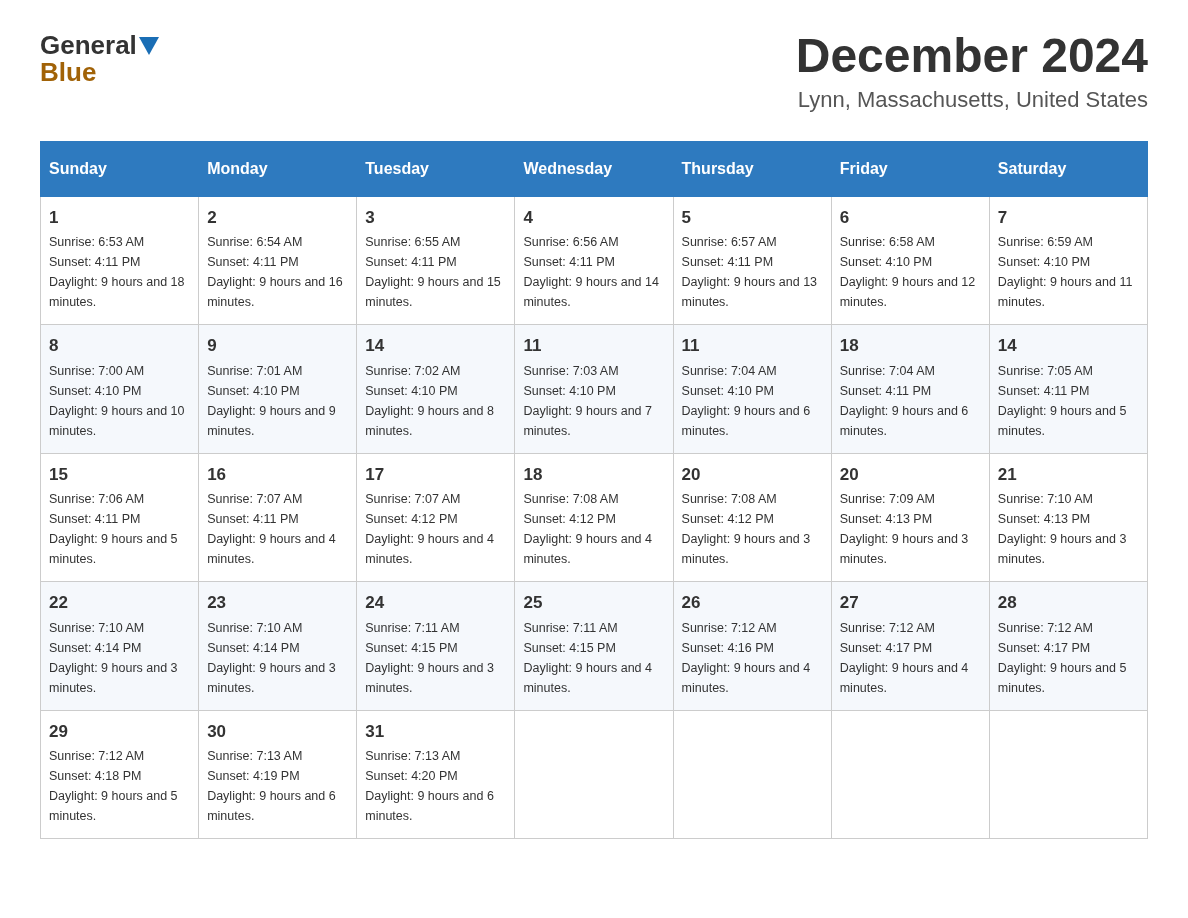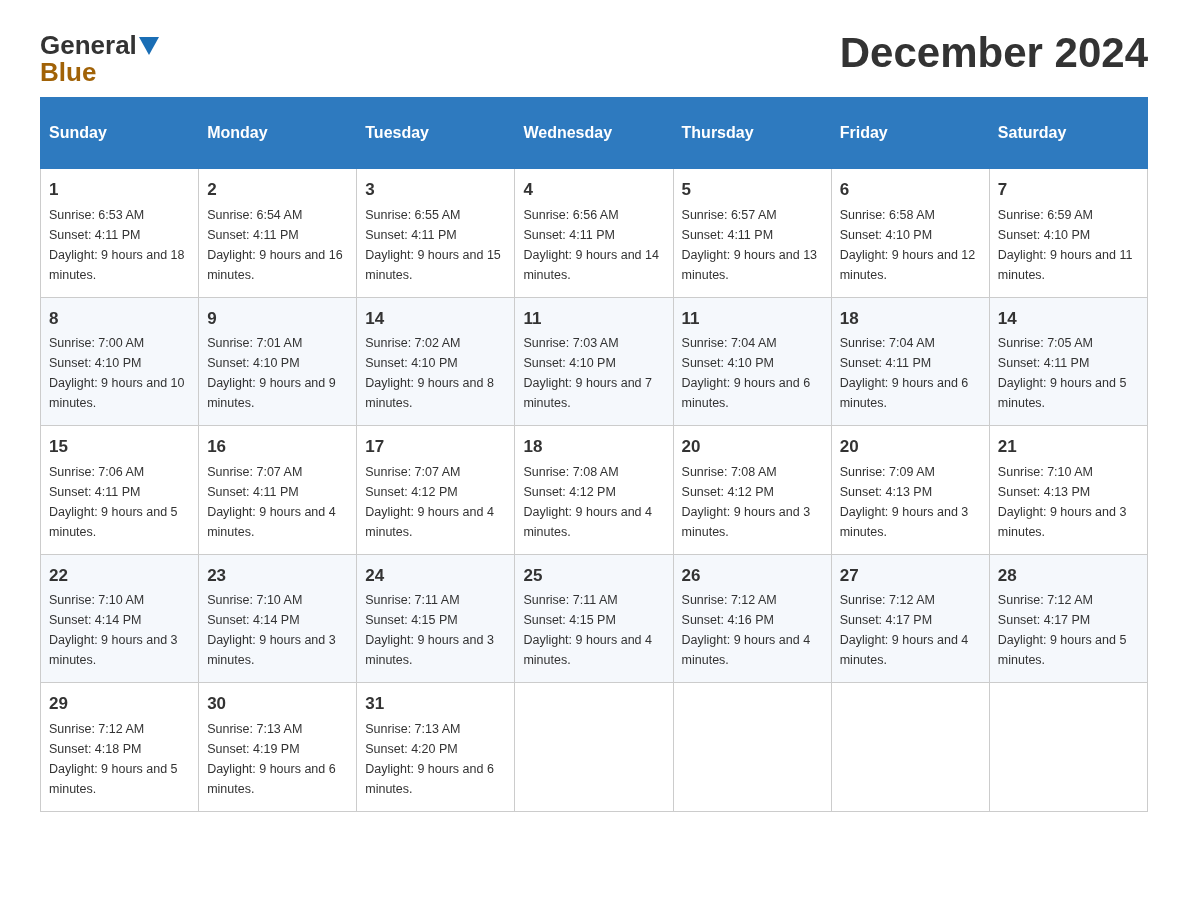--- a/index.html
+++ b/index.html
@@ -7,21 +7,21 @@
       font-family: Arial, sans-serif;
       background: #fff;
       padding: 30px 40px;
       width: 1188px;
       min-height: 918px;
     }
     .header {
       display: flex;
       justify-content: space-between;
       align-items: flex-start;
-      margin-bottom: 9px;
+      margin-bottom: 28px;
     }
     .logo {
       display: flex;
       flex-direction: column;
       align-items: flex-start;
     }
     .logo-text {
       display: flex;
       align-items: center;
       font-size: 26px;
@@ -42,39 +42,39 @@
       color: #a16207;
       font-size: 26px;
       font-weight: bold;
       margin-top: -4px;
       margin-left: 0;
     }
     .title-area {
       text-align: right;
     }
     .month-title {
-      font-size: 42px;
+      font-size: 48px;
       font-weight: bold;
       color: #333;
       line-height: 1.1;
     }
     .location {
       font-size: 22px;
       color: #555;
       margin-top: 4px;
     }
     table {
       width: 100%;
       border-collapse: collapse;
       table-layout: fixed;
     }
     thead tr th {
       background-color: #2e7abf;
       color: #fff;
-      padding: 26px 8px;
+      padding: 18px 8px;
       font-size: 16px;
       font-weight: bold;
       text-align: left;
       border: 1px solid #2e7abf;
     }
     tbody tr td {
       vertical-align: top;
       padding: 8px 8px 12px 8px;
       border: 1px solid #ccc;
       font-size: 13px;
@@ -109,20 +109,21 @@
 <div class="header">
   <div class="logo">
     <div class="logo-text">
       <span class="logo-general">General</span>
       <span class="logo-arrow"></span>
     </div>
     <div class="logo-line2">Blue</div>
   </div>
   <div class="title-area">
     <div class="month-title">December 2024</div>
+    <div class="location">Lynn, Massachusetts, United States</div>
   </div>
 </div>
 
 <table>
   <thead>
     <tr>
     <th>Sunday</th>
         <th>Monday</th>
         <th>Tuesday</th>
         <th>Wednesday</th>

